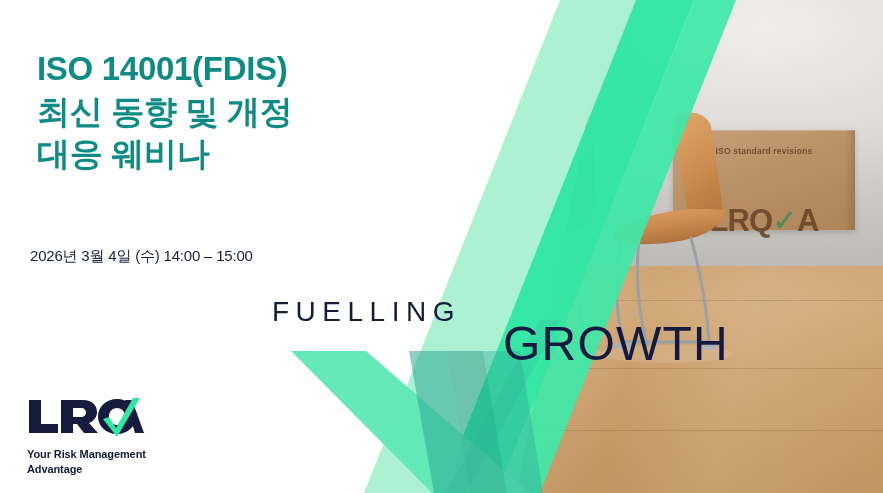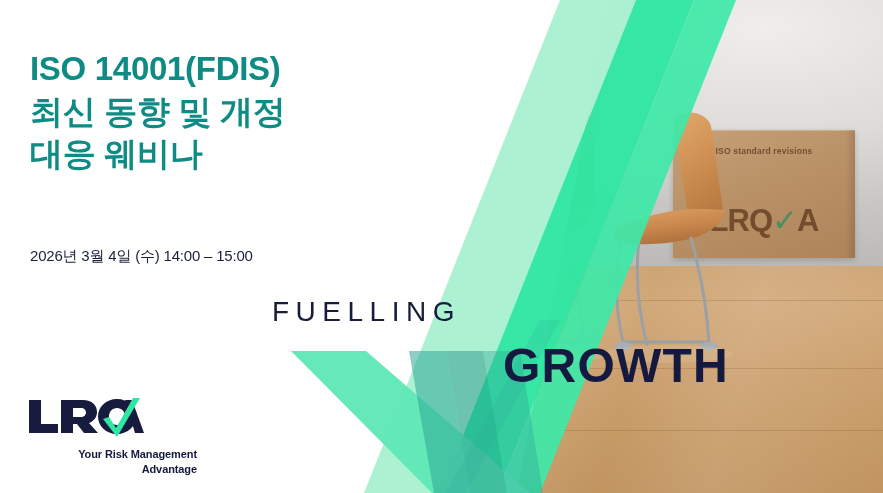--- a/index.html
+++ b/index.html
@@ -45,21 +45,21 @@
   }
   .floor-sheen{
     position:absolute;left:0;top:266px;width:100%;height:227px;
     background:linear-gradient(105deg, rgba(255,255,255,.18) 0%, rgba(255,255,255,0) 38%,
                rgba(255,255,255,.10) 62%, rgba(255,255,255,0) 100%);
   }
 
   
   .box{
     position:absolute;
-    left:190px;top:130px;width:182px;height:128px;
+    left:190px;top:130px;width:182px;height:100px;
     background:linear-gradient(160deg,#c5a078 0%,#bb9369 40%,#ae8459 100%);
     box-shadow:0 2px 6px rgba(0,0,0,.18);
   }
   .box-flapline{
     position:absolute;left:0;right:0;top:0;height:1px;background:rgba(255,255,255,.22);
   }
   .box-edge{
     position:absolute;right:0;top:0;width:10px;height:100%;
     background:linear-gradient(90deg,rgba(0,0,0,0),rgba(0,0,0,.12));
   }
@@ -79,21 +79,21 @@
 
   
   .chair{position:absolute;}
 
   
   .chev{position:absolute;top:0;left:0;width:883px;height:493px;}
 
   
   .title{
     position:absolute;
-    left:30px;top:48px;
+    left:37px;top:48px;
     width:400px;
     font-size:33px;
     font-weight:700;
     line-height:1.29;
     letter-spacing:-0.3px;
     color:#0e8b84;
     white-space:pre-line;
   }
   .datetime{
     position:absolute;
@@ -105,38 +105,37 @@
   }
 
   
   .logo{position:absolute;left:27px;top:397px;width:170px;}
   .logo-mark{position:relative;width:118px;height:40px;}
   .logo-tag{
     margin-top:6px;
     font-size:11px;font-weight:700;line-height:1.35;
     color:#141a3c;letter-spacing:-.1px;
     white-space:pre-line;
-    text-align:right;
   }
 
   
   .fuelling{
     position:absolute;
     left:272px;top:298px;
     font-size:28px;
     font-weight:300;
     letter-spacing:6.5px;
     color:#171c3d;
     line-height:1;
   }
   .growth{
     position:absolute;
-    left:503px;top:342px;
+    left:503px;top:320px;
     font-size:48px;
-    font-weight:700;
+    font-weight:400;
     letter-spacing:1.2px;
     color:#141940;
     line-height:1;
   }
 </style>
 </head>
 <body>
 
 <div class="banner">
 

